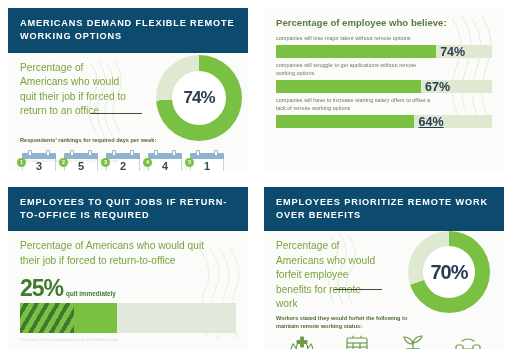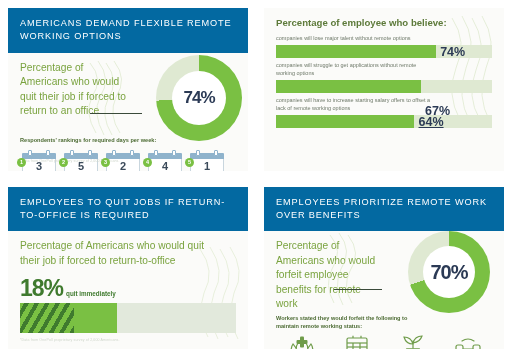--- a/index.html
+++ b/index.html
@@ -11,23 +11,23 @@
   }
   .grid{
     width:512px;height:357px;
     display:grid;
     grid-template-columns:1fr 1fr;
     grid-template-rows:1fr 1fr;
   }
   .panel{position:relative;overflow:hidden;background:#ffffff;box-sizing:border-box;padding:8px;}
   .card{position:relative;width:100%;height:100%;background:#fbfbf9;overflow:hidden;}
   .hdr{
-    background:#0369a1;color:#ffffff;
+    background:#0c4a6e;color:#ffffff;
     padding:9px 12px 9px 12px;
-    font-size:9.2px;font-weight:normal;letter-spacing:.85px;line-height:1.45;
+    font-size:9.2px;font-weight:bold;letter-spacing:.85px;line-height:1.45;
     text-transform:uppercase;
   }
   .body{position:relative;padding:8px 12px 4px 12px;height:calc(100% - 48px);box-sizing:border-box;}
   .squiggle{position:absolute;pointer-events:none;opacity:.5;}
   
   .lead{color:#7aa33f;font-size:10.2px;font-weight:normal;line-height:1.42;}
   .lead-dark{color:#5d7a3a;font-size:9.6px;font-weight:bold;line-height:1.4;}
   .subnote{color:#4c6b33;font-size:5.6px;font-weight:bold;line-height:1.35;}
   .foot{position:absolute;left:12px;bottom:4px;color:#cfd6cb;font-size:3.5px;letter-spacing:.15px;}
   .barlabel{color:#6f7a6a;font-size:5.5px;line-height:1.45;}
@@ -194,21 +194,21 @@
           <div class="track">
             <div class="fill" style="width:74%;"></div>
             <div class="bval pct-navy" style="left:76%;">74%</div>
           </div>
         </div>
 
         <div class="barrow">
           <div class="barlabel" style="width:150px;">companies will struggle to get applications without remote working options</div>
           <div class="track">
             <div class="fill" style="width:67%;"></div>
-            <div class="bval pct-navy" style="left:69%;margin-top:24px;">67%</div>
+            <div class="bval pct-navy" style="left:69%;">67%</div>
           </div>
         </div>
 
         <div class="barrow">
           <div class="barlabel" style="width:160px;">companies will have to increase starting salary offers to offset a lack of remote working options</div>
           <div class="track">
             <div class="fill" style="width:64%;"></div>
             <div class="bval pct-navy" style="left:66%;text-decoration:underline;">64%</div>
           </div>
         </div>
@@ -227,21 +227,21 @@
             <path d="M4 4 Q20 26 8 48 Q0 72 12 92"></path>
             <path d="M14 2 Q30 26 18 48 Q10 72 22 94"></path>
             <path d="M24 4 Q40 28 28 50 Q20 72 32 92"></path>
             <path d="M34 2 Q50 26 38 48 Q30 74 42 94"></path>
           </g>
         </svg>
 
         <div class="lead" style="width:185px;">Percentage of Americans who would quit their job if forced to return-to-office</div>
 
         <div style="display:flex;align-items:baseline;gap:3px;margin-top:9px;">
-          <div class="big25">18%</div>
+          <div class="big25">25%</div>
           <div class="cap">quit immediately</div>
         </div>
 
         <div class="quit-track" style="margin-top:3px;">
           <div class="quit-fill" style="width:45%;"></div>
           <div class="quit-hatch" style="width:25%;"></div>
         </div>
 
         <div class="foot">*Data from OnePoll proprietary survey of 2,000 Americans.</div>
       </div>

